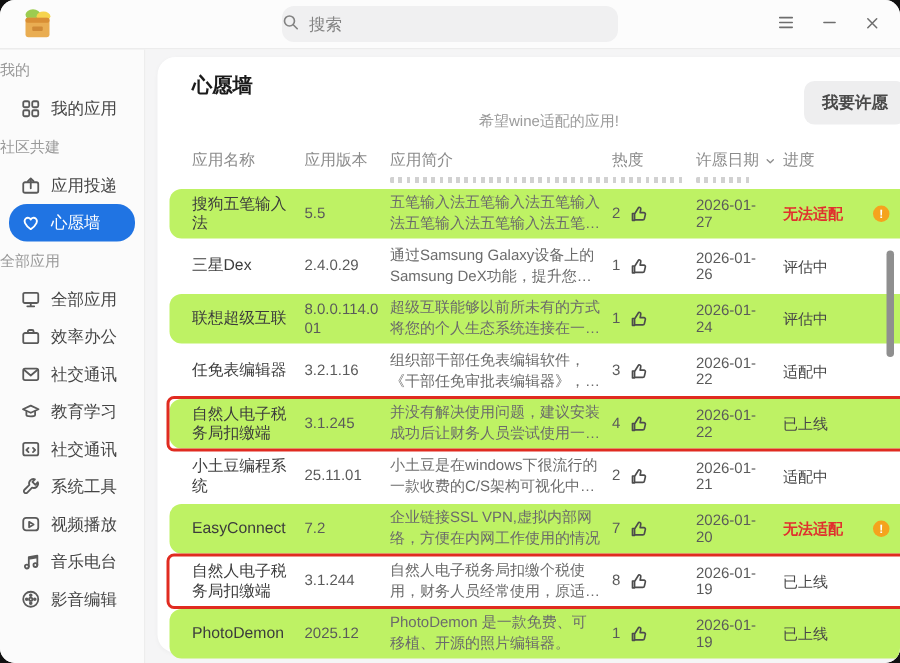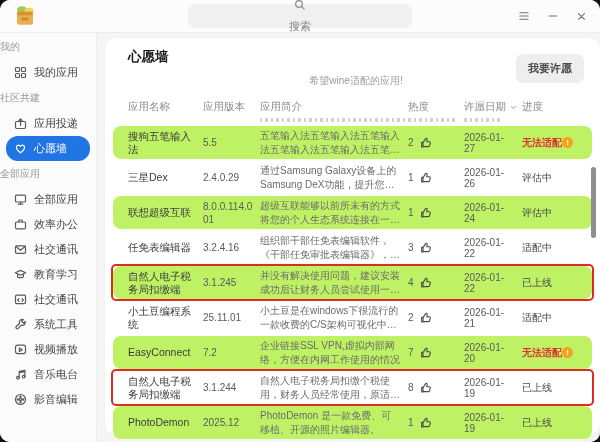--- a/index.html
+++ b/index.html
@@ -2,21 +2,21 @@
 <html><head>
 <meta charset="utf-8">
 <style>
   * { box-sizing: border-box; margin: 0; padding: 0; }
   html,body { width:600px; height:442px; background:#111; font-family:"Liberation Sans","DejaVu Sans",sans-serif; }
   .window { width:600px; height:442px; border-radius:10px; overflow:hidden; background:#f5f5f6; position:relative; }
 
   
   .topbar { height:33px; background:#fcfcfc; border-bottom:1px solid #ececec; display:flex; align-items:center; position:relative; }
   .app-logo { position:absolute; left:13px; top:5px; width:24px; height:22px; }
-  .search-pill { position:absolute; left:50%; top:4px; transform:translateX(-50%); width:224px; height:24px; background:#f0f0f1; border-radius:8px; display:flex; align-items:center; justify-content:center; gap:6px; color:#838383; font-size:11px; cursor:text;flex-direction:column; }
+  .search-pill { position:absolute; left:50%; top:4px; transform:translateX(-50%); width:224px; height:24px; background:#f0f0f1; border-radius:8px; display:flex; align-items:center; justify-content:flex-start; gap:6px; color:#838383; font-size:11px; cursor:text; }
   .win-controls { position:absolute; right:8px; top:0; height:33px; display:flex; align-items:center; gap:8px; color:#6e6e6e; }
   .win-btn { width:21px; height:21px; display:flex; align-items:center; justify-content:center; border-radius:4px; }
 
   
   .body { display:flex; height:409px; }
   .sidebar { width:97px; background:#fbfbfb; border-right:1px solid #ededed; padding-top:1px; flex:none; }
   .side-header { height:26px; display:flex; align-items:center; font-size:10px; color:#999; }
   .side-item { height:25px; display:flex; align-items:center; gap:7px; margin:0 6px; padding-left:8px; border-radius:12px; font-size:11px; color:#454545; cursor:pointer; }
   .side-item .ic { display:flex; align-items:center; color:#5a5a5a; }
   .side-item.active { background:#2074e3; color:#fff; }
@@ -42,21 +42,21 @@
 
   .row { position:relative; height:33px; margin:0 8px 2px; padding:0 12px 0 15px; border-radius:8px; font-size:10px; color:#5a5a5a; cursor:pointer; }
   .row.shaded { background:#bef264; }
   .row.flagged::after { content:""; position:absolute; inset:-2px; border:2px solid #e02b20; border-radius:5px; pointer-events:none; }
   .c { overflow:hidden; padding-right:7px; }
   .c-name { font-size:10.5px; color:#3c3c3c; line-height:13px; }
   .c-ver { line-height:13px; word-break:break-all; }
   .c-desc { color:#6b6b6b; line-height:13.5px; display:-webkit-box; -webkit-line-clamp:2; -webkit-box-orient:vertical; max-height:27px; }
   .c-heat { display:flex; align-items:center; gap:6px; overflow:visible; }
   .c-heat .ic { color:#4c4c4c; display:flex; }
-  .c-prog { display:flex; align-items:center; gap:0; color:#474747; white-space:nowrap; overflow:visible; }
+  .c-prog { display:flex; align-items:center; gap:20px; color:#474747; white-space:nowrap; overflow:visible; }
   .c-prog.error .lbl { color:#e0302e; font-weight:700; }
   .warn-badge { width:11px; height:11px; border-radius:50%; background:#f5a31d; color:#fff; font-size:8px; font-weight:700; display:flex; align-items:center; justify-content:center; flex:none; }
 
   .scroll-thumb { position:absolute; right:4px; top:167px; width:5px; height:71px; background:#8f8f8f; border-radius:3px; cursor:grab; }
 </style>
 </head>
 <body>
 
 <div class="window">
 
@@ -302,21 +302,21 @@
                   </svg>
                 </span>
               </div>
               <div class="c">2026-01-24</div>
               <div class="c c-prog">
                 <span class="lbl">评估中</span>
               </div>
             </div>
             <div class="row grid">
               <div class="c c-name">任免表编辑器</div>
-              <div class="c c-ver">3.2.4.16</div>
+              <div class="c c-ver">3.2.1.16</div>
               <div class="c c-desc">组织部干部任免表编辑软件，《干部任免审批表编辑器》，UOS可以安…</div>
               <div class="c c-heat">
                 <span>3</span>
                 <span class="ic">
                   <svg width="12" height="12" viewBox="0 0 13 13" fill="none" stroke="currentColor" stroke-width="1.2" stroke-linecap="round" stroke-linejoin="round">
                     <path d="M1.8 5.8h1.5v5H1.8zM3.3 10.4h5.9a1.2 1.2 0 001.2-1l.7-3a1 1 0 00-1-1.2H7.3l.5-2.6a1 1 0 00-1.9-.6L3.3 6.1"></path>
                   </svg>
                 </span>
               </div>
               <div class="c">2026-01-22</div>

